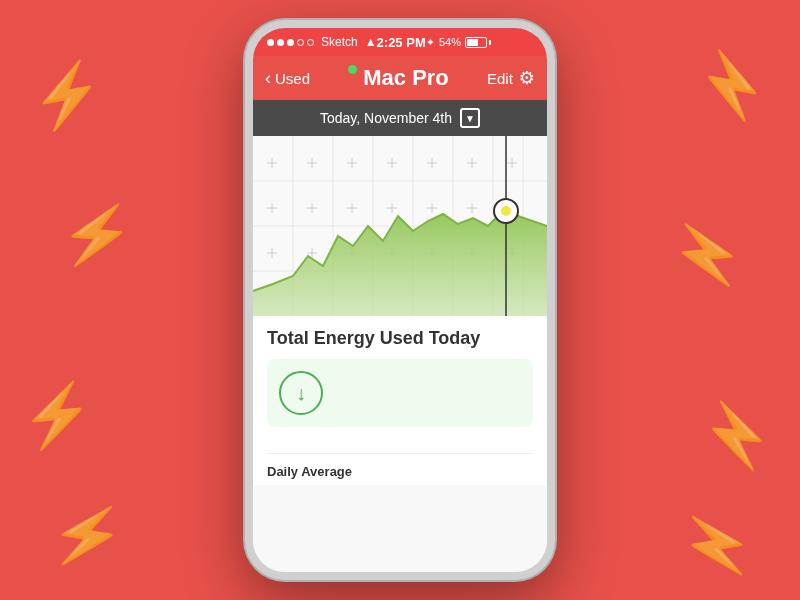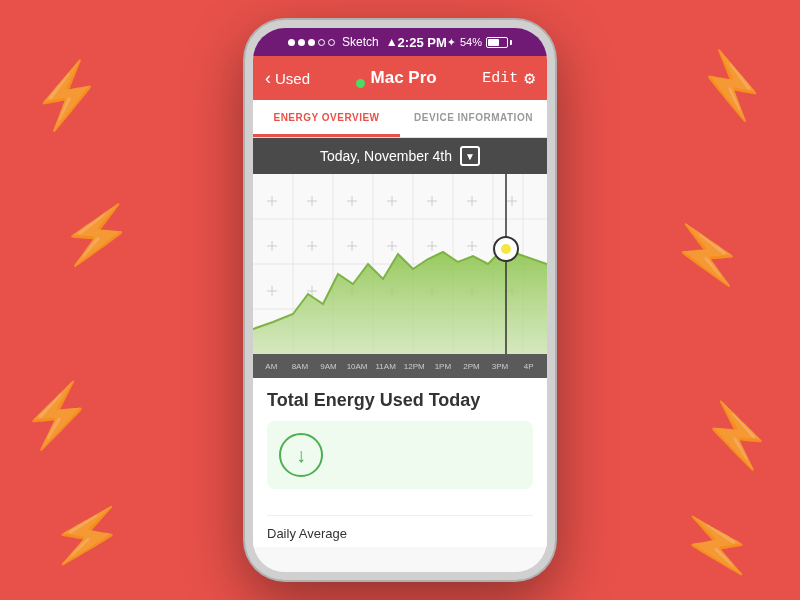--- a/index.html
+++ b/index.html
@@ -63,25 +63,25 @@
       top: 80px;
       width: 6px;
       height: 30px;
       background: #c0c0c0;
       border-radius: 3px 0 0 3px;
       box-shadow: 0 40px 0 #c0c0c0, 0 80px 0 #c0c0c0;
     }
 
     
     .status-bar {
-      background: #701a75;
+      background: #ef4444;
       height: 28px;
       display: flex;
       align-items: center;
-      justify-content: center;
+      justify-content: flex-start;
       padding: 0 14px;
       flex-shrink: 0;
     }
 
     .status-left {
       display: flex;
       align-items: center;
       gap: 3px;
     }
 
@@ -168,42 +168,41 @@
     }
 
     .nav-chevron {
       font-size: 18px;
       line-height: 1;
       margin-top: -1px;
     }
 
     .nav-title {
       display: flex;
-      align-items: flex-end;
+      align-items: flex-start;
       gap: 6px;
       color: white;
-      font-size: 17px;
+      font-size: 22px;
       font-weight: 600;
     }
 
     .status-dot-green {
       width: 9px;
       height: 9px;
       border-radius: 50%;
       background: #4cd964;
     }
 
     .nav-right {
       display: flex;
       align-items: center;
       gap: 6px;
       color: white;
       font-size: 15px;
       cursor: pointer;
-      font-family: Liberation Mono, monospace;
     }
 
     .gear-icon {
       font-size: 18px;
     }
 
     
     .tab-bar {
       background: white;
       height: 38px;
@@ -362,21 +361,21 @@
 
     
     .daily-section {
       background: white;
       padding: 10px 14px 6px;
       flex-shrink: 0;
     }
 
     .daily-title {
       font-size: 13px;
-      font-weight: 400;
+      font-weight: 700;
       color: #333;
       border-top: 1px solid #eee;
       padding-top: 10px;
     }
   </style>
 </head>
 <body>
 
 <div class="lightning-container">
   <span class="bolt" style="left:30px;top:60px;transform:rotate(-10deg);">⚡</span>
@@ -422,28 +421,20 @@
     <div class="nav-title">
       <div class="status-dot-green"></div>
       <span>Mac Pro</span>
     </div>
     <div class="nav-right">
       <span>Edit</span>
       <span class="gear-icon">⚙</span>
     </div>
   </div>
 
-  <div class="tab-bar">
-    <div class="tab-item active">
-      <span>ENERGY OVERVIEW</span>
-    </div>
-    <div class="tab-item">
-      <span>DEVICE INFORMATION</span>
-    </div>
-  </div>
 
   <div class="screen-content">
 
     <div class="date-bar">
       <span class="date-text">Today, November 4th</span>
       <div class="date-dropdown">
         <span class="date-dropdown-arrow">▼</span>
       </div>
     </div>
 
@@ -524,32 +515,20 @@
         <polygon points="0,180 0,155 20,148 40,140 55,120 70,130 85,100 100,110 115,90 130,105 145,80 160,95 175,85 190,78 205,88 220,82 235,90 250,75 265,80 294,90 294,180" fill="url(#areaGrad)" stroke="none"></polygon>
         <polyline points="0,155 20,148 40,140 55,120 70,130 85,100 100,110 115,90 130,105 145,80 160,95 175,85 190,78 205,88 220,82 235,90 250,75 265,80 294,90" fill="none" stroke="#7cb342" stroke-width="2"></polyline>
 
         <line x1="253" y1="0" x2="253" y2="180" stroke="#333" stroke-width="1.5"></line>
 
         <circle cx="253" cy="75" r="12" fill="white" stroke="#333" stroke-width="2"></circle>
         <circle cx="253" cy="75" r="5" fill="#f5e642"></circle>
       </svg>
     </div>
 
-    <div class="time-labels">
-      <div class="time-label">AM</div>
-      <div class="time-label">8AM</div>
-      <div class="time-label">9AM</div>
-      <div class="time-label">10AM</div>
-      <div class="time-label">11AM</div>
-      <div class="time-label">12PM</div>
-      <div class="time-label">1PM</div>
-      <div class="time-label">2PM</div>
-      <div class="time-label">3PM</div>
-      <div class="time-label">4P</div>
-    </div>
 
     <div class="stats-section">
       <div class="stats-title">Total Energy Used Today</div>
       <div class="stats-card">
         <div class="download-icon-circle">
           <span class="download-arrow">↓</span>
         </div>
       </div>
     </div>
 

